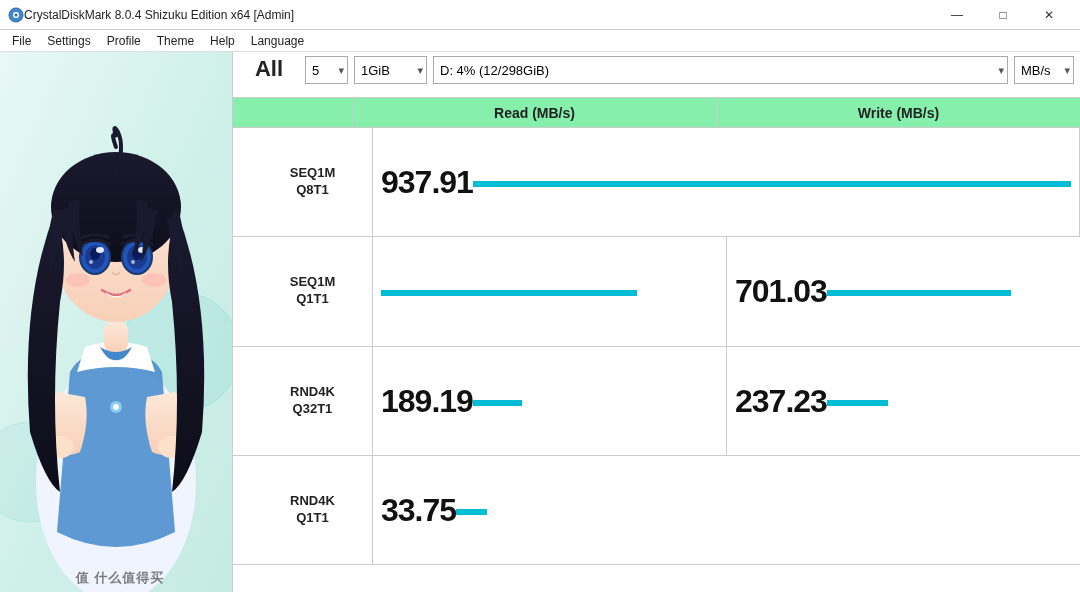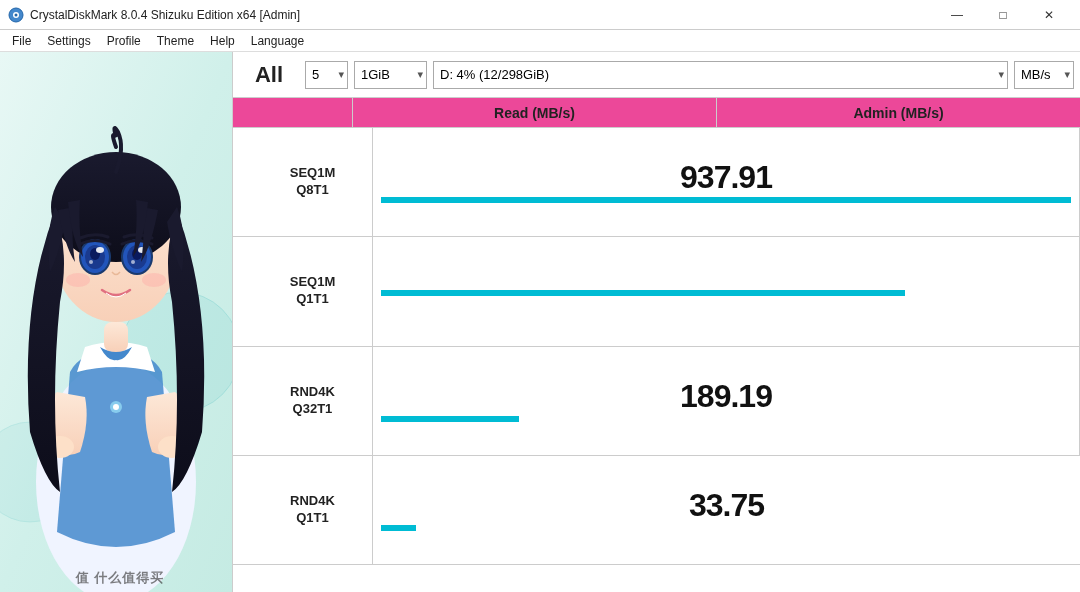--- a/index.html
+++ b/index.html
@@ -18,21 +18,20 @@
       background: #fff;
       display: flex;
       align-items: center;
       justify-content: space-between;
       padding: 0 8px;
       border-bottom: 1px solid #ccc;
     }
     #title-left {
       display: flex;
       align-items: center;
-      gap: 6px;
     }
     #title-icon {
       width: 16px;
       height: 16px;
     }
     #title-text {
       font-size: 12px;
       color: #222;
     }
     #title-controls {
@@ -97,21 +96,21 @@
       flex: 1;
       background: #fff;
       display: flex;
       flex-direction: column;
       border-left: 1px solid #ccc;
     }
 
     
     #controls-row {
       display: flex;
-      align-items: center;
+      align-items: flex-start;
       height: 46px;
       padding: 4px 6px;
       gap: 6px;
       border-bottom: 1px solid #ccc;
       background: #fff;
     }
     .all-label {
       font-size: 22px;
       font-weight: bold;
       color: #222;
@@ -146,21 +145,21 @@
     }
     .drive-select select {
       width: 100%;
     }
 
     
     #header-row {
       display: flex;
       height: 30px;
       border-bottom: 1px solid #ccc;
-      background: #ec4899;
+      background: #86efac;
     }
     .header-label-col {
       width: 120px;
       flex-shrink: 0;
       border-right: 1px solid #ccc;
     }
     .header-read {
       flex: 1;
       display: flex;
       align-items: center;
@@ -200,21 +199,21 @@
       font-weight: bold;
       color: #222;
       border-right: 1px solid #ccc;
       text-align: center;
       line-height: 1.3;
       margin-left: 20px;
     }
     .bench-value-cell {
       flex: 1;
       display: flex;
-      flex-direction: column;
+      flex-direction: row;
       justify-content: center;
       align-items: center;
       padding: 4px 8px;
       border-right: 1px solid #ccc;
       position: relative;
     }
     .bench-value-cell.write {
       border-right: none;
     }
     .bench-number {
@@ -416,21 +415,21 @@
           <option>GB/s</option>
           <option>IOPS</option>
           <option>μs</option>
         </select>
       </div>
     </div>
 
     <div id="header-row">
       <div class="header-label-col"></div>
       <div class="header-read">Read (MB/s)</div>
-      <div class="header-write">Admin (MB/s)</div>
+      <div class="header-write">Write (MB/s)</div>
     </div>
 
     <div id="bench-rows" style="flex:1; display:flex; flex-direction:column; overflow:hidden;">
     <div class="bench-row">
     <div class="bench-label">
       SEQ1M<br>Q8T1
     </div>
     <div class="bench-value-cell">
       <span class="bench-number">937.91</span>
       <div class="bench-bar-container">
@@ -440,31 +439,43 @@
   </div>
         <div class="bench-row">
     <div class="bench-label">
       SEQ1M<br>Q1T1
     </div>
     <div class="bench-value-cell">
       <div class="bench-bar-container">
         <div class="bench-bar" style="width:76%"></div>
       </div>
     </div>
+    <div class="bench-value-cell write">
+      <span class="bench-number">701.03</span>
+      <div class="bench-bar-container">
+        <div class="bench-bar" style="width:75%"></div>
+      </div>
+    </div>
   </div>
         <div class="bench-row">
     <div class="bench-label">
       RND4K<br>Q32T1
     </div>
     <div class="bench-value-cell">
       <span class="bench-number">189.19</span>
       <div class="bench-bar-container">
         <div class="bench-bar" style="width:20%"></div>
       </div>
     </div>
+    <div class="bench-value-cell write">
+      <span class="bench-number">237.23</span>
+      <div class="bench-bar-container">
+        <div class="bench-bar" style="width:25%"></div>
+      </div>
+    </div>
   </div>
         <div class="bench-row">
     <div class="bench-label">
       RND4K<br>Q1T1
     </div>
     <div class="bench-value-cell write">
       <span class="bench-number">33.75</span>
       <div class="bench-bar-container">
         <div class="bench-bar" style="width:5%"></div>
       </div>

